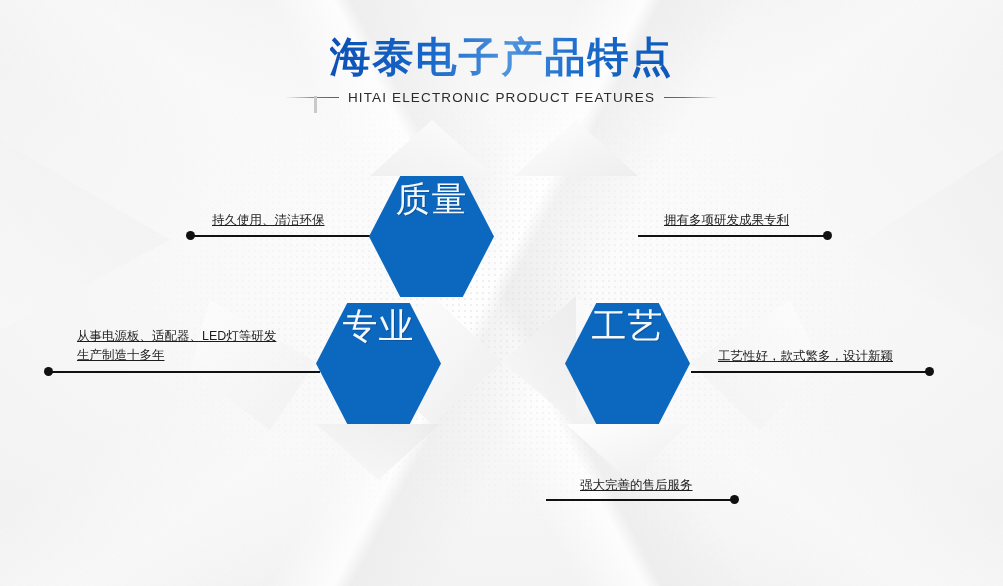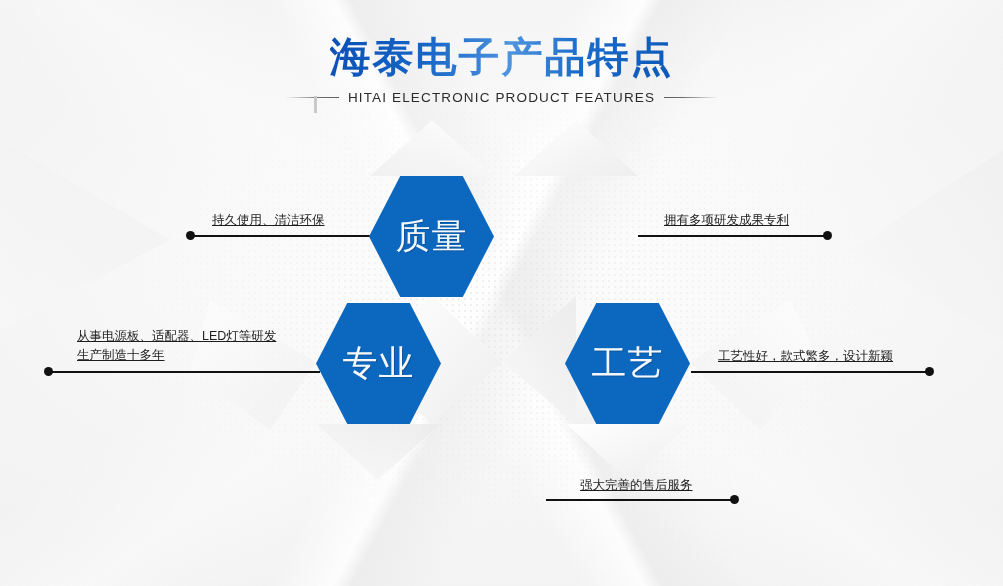--- a/index.html
+++ b/index.html
@@ -133,21 +133,20 @@
 
   
   .hex {
     position: absolute;
     width: 125px;
     height: 121px;
     background: #0c68be;
     -webkit-clip-path: polygon(25% 0%, 75% 0%, 100% 50%, 75% 100%, 25% 100%, 0% 50%);
             clip-path: polygon(25% 0%, 75% 0%, 100% 50%, 75% 100%, 25% 100%, 0% 50%);
     display: flex;
-    align-items: center;
     justify-content: center;
   }
   .hex-label {
     font-family: "DejaVu Sans", "Liberation Sans", sans-serif;
     font-size: 35px;
     font-weight: 500;
     color: #f4f8fc;
     letter-spacing: 1px;
     text-shadow: 1px 1px 0 rgba(10,60,120,.45);
     white-space: nowrap;

